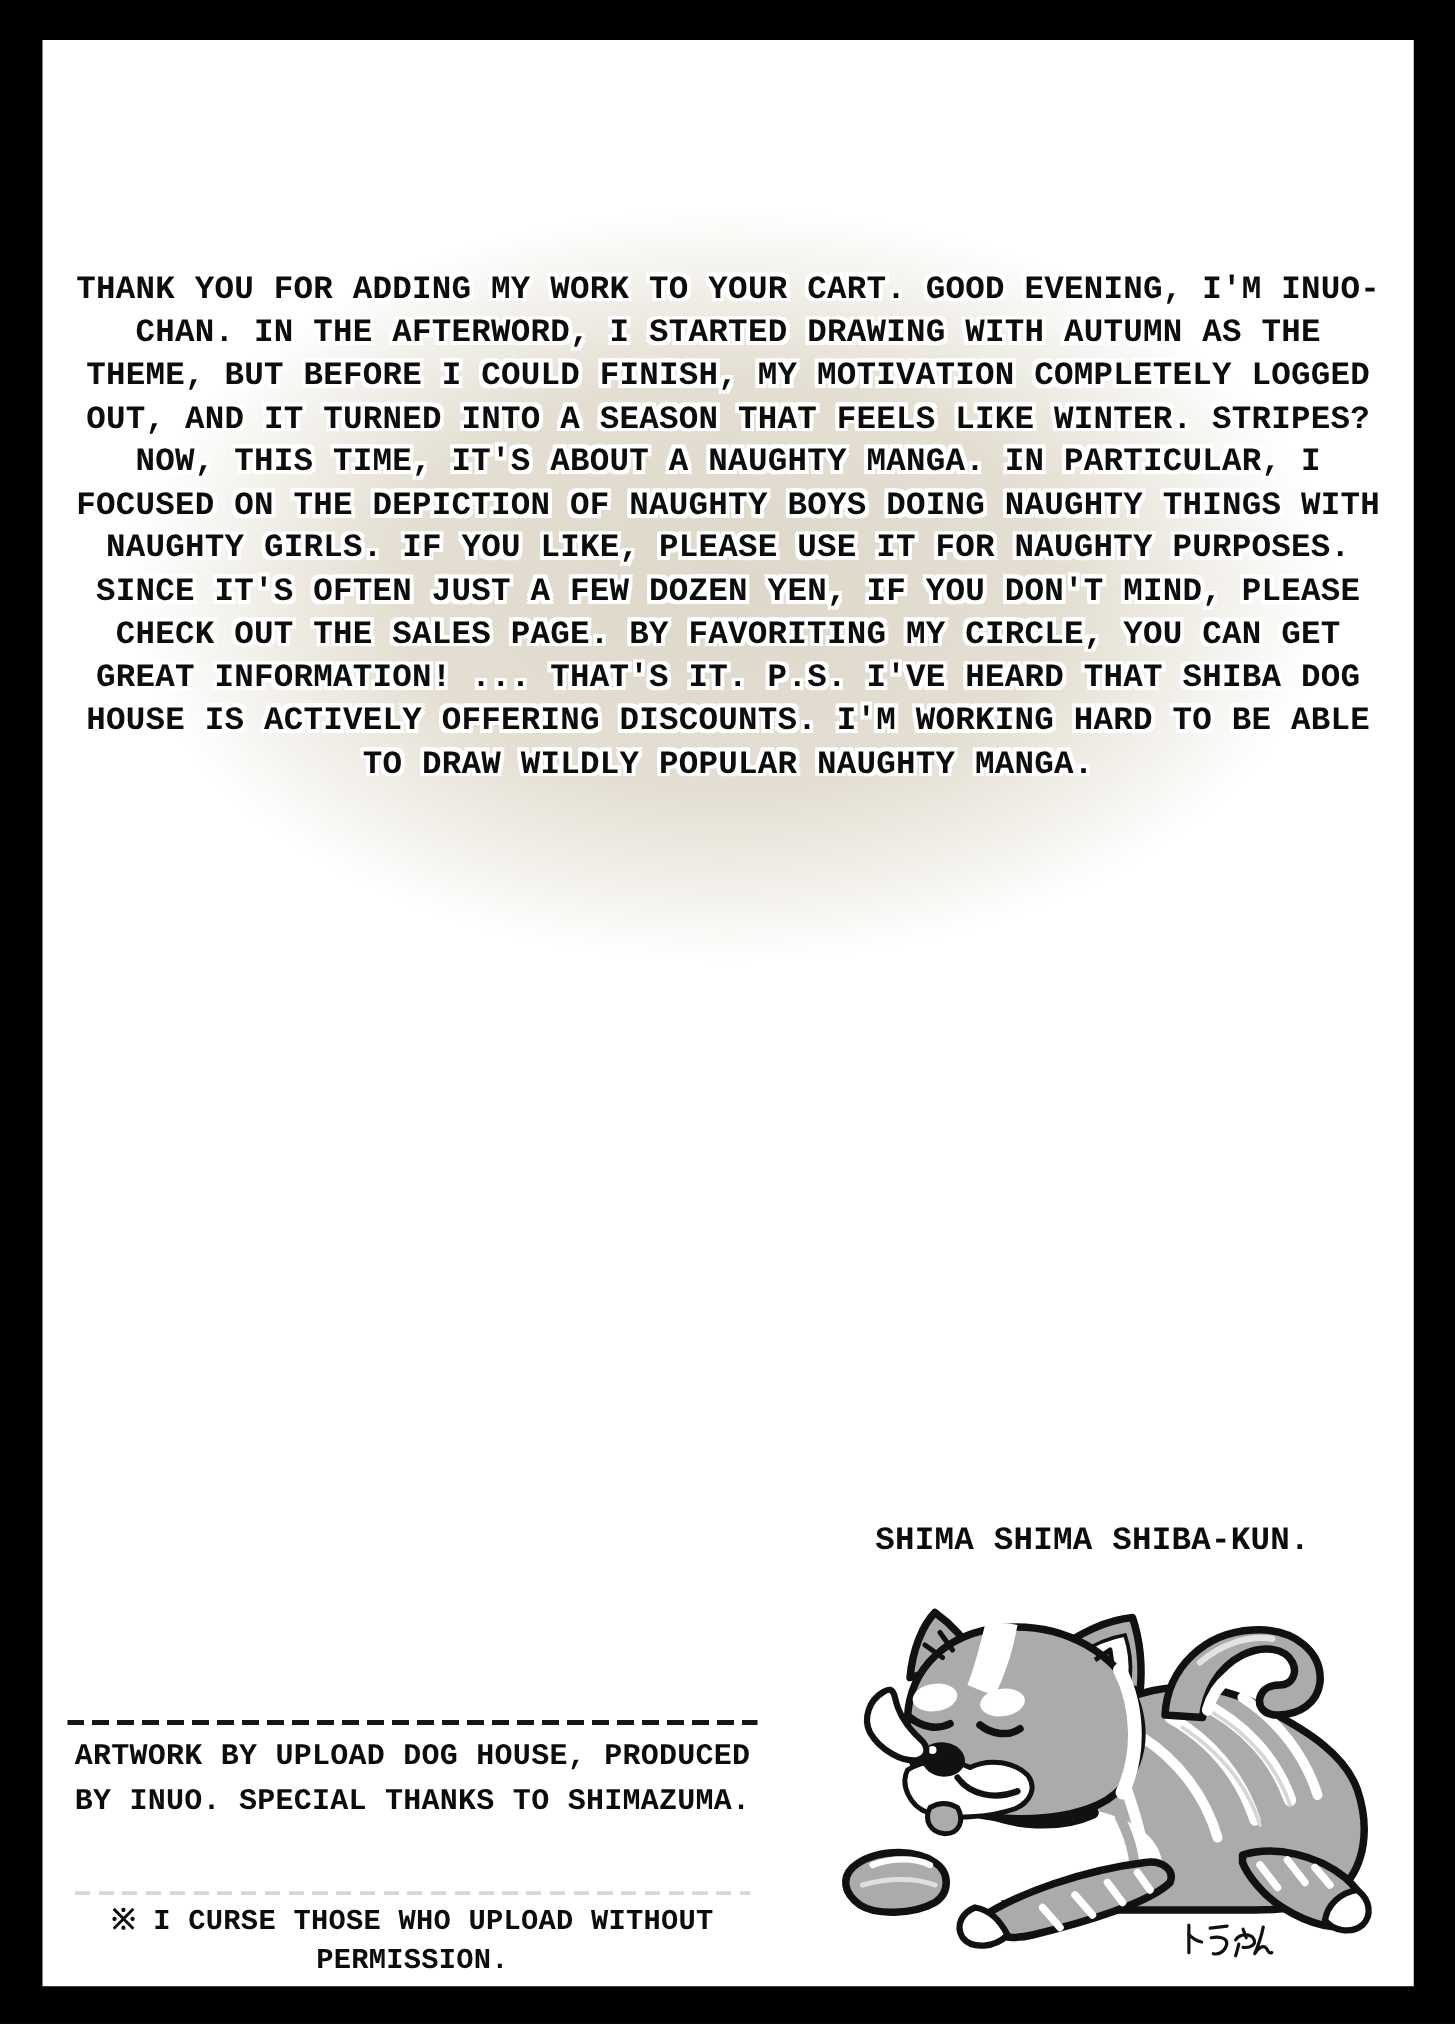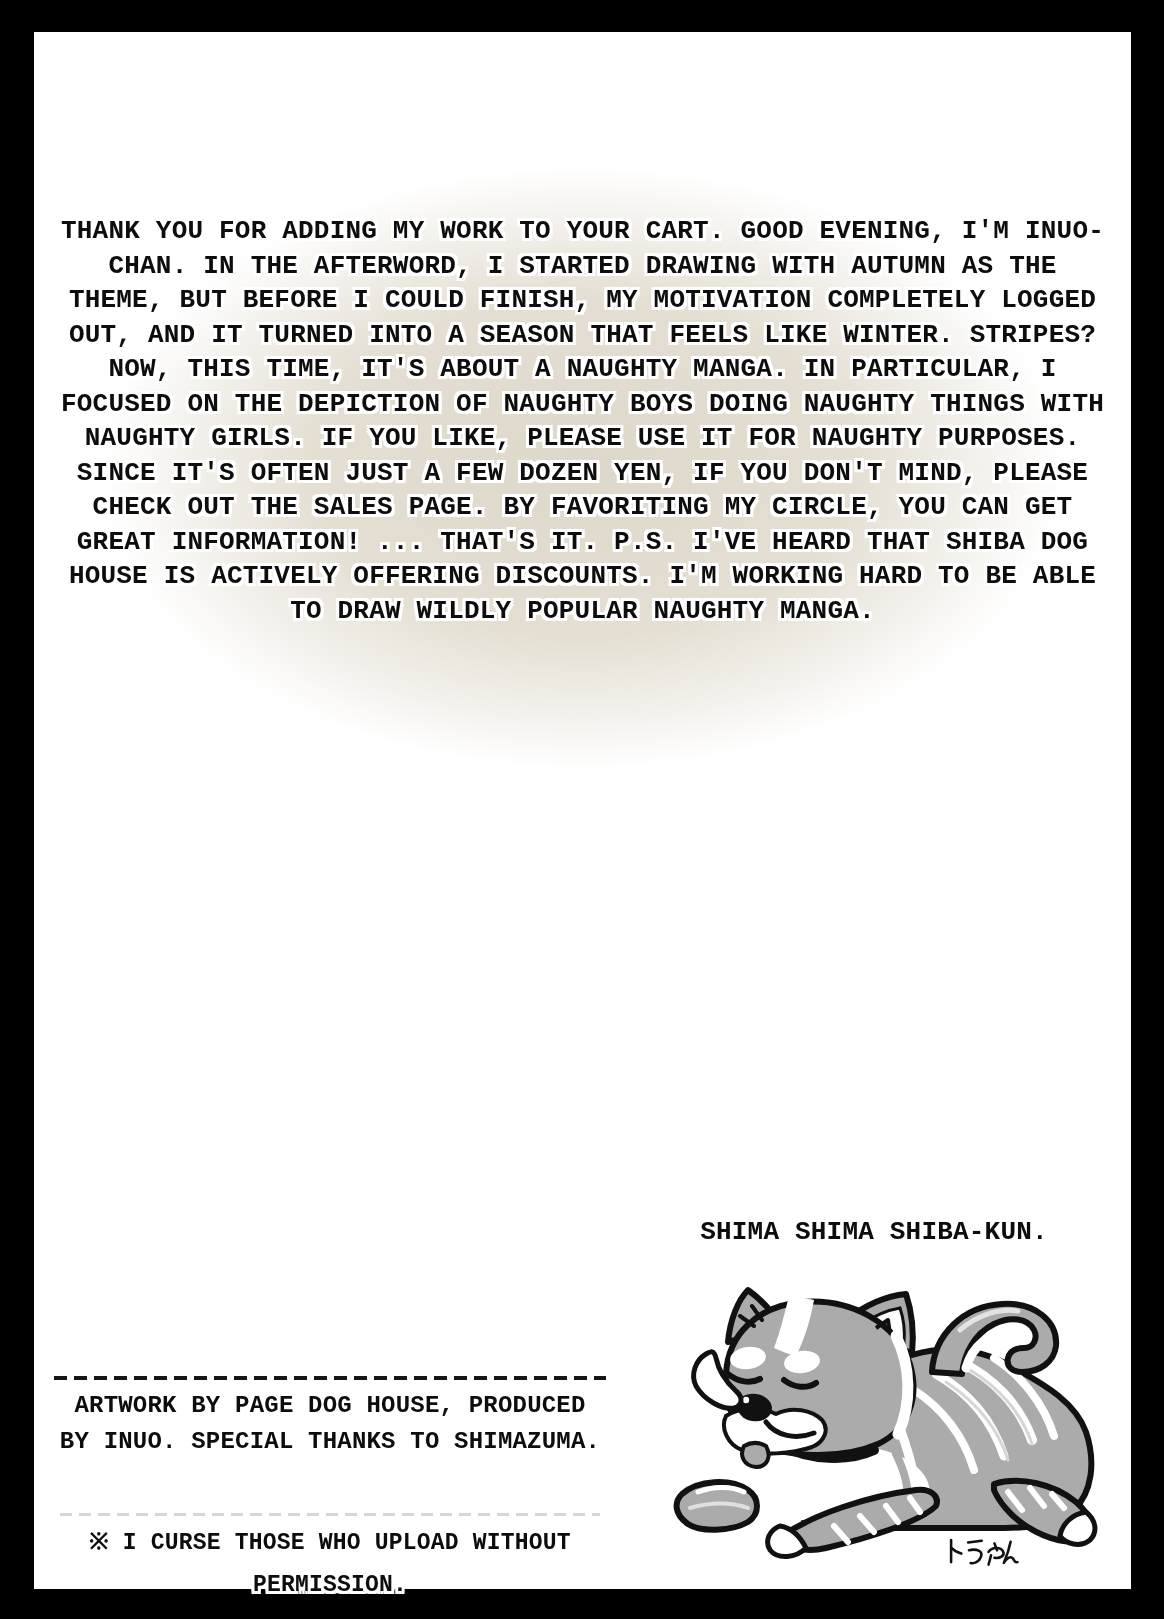--- a/index.html
+++ b/index.html
@@ -49,40 +49,40 @@
     font-size:24px;line-height:36px;
   }
   .divider-faint{
     position:absolute;
     left:26px;top:1481px;width:540px;height:3px;
     background:repeating-linear-gradient(90deg,#d7d7d2 0 12px,transparent 12px 19px);
   }
   .warning{
     position:absolute;
     left:4px;top:1490px;width:584px;
-    font-size:23px;line-height:42px;
+    font-size:23px;line-height:31px;
   }
   .dog-svg{
     position:absolute;
     left:630px;top:1246px;width:452px;height:300px;
   }
 </style>
 </head>
 <body>
 
 <div class="canvas">
   <div class="page">
 
     <div class="comic-text afterword">THANK YOU FOR ADDING MY WORK TO YOUR CART. GOOD EVENING, I'M INUO-CHAN. IN THE AFTERWORD, I STARTED DRAWING WITH AUTUMN AS THE THEME, BUT BEFORE I COULD FINISH, MY MOTIVATION COMPLETELY LOGGED OUT, AND IT TURNED INTO A SEASON THAT FEELS LIKE WINTER. STRIPES? NOW, THIS TIME, IT'S ABOUT A NAUGHTY MANGA. IN PARTICULAR, I FOCUSED ON THE DEPICTION OF NAUGHTY BOYS DOING NAUGHTY THINGS WITH NAUGHTY GIRLS. IF YOU LIKE, PLEASE USE IT FOR NAUGHTY PURPOSES. SINCE IT'S OFTEN JUST A FEW DOZEN YEN, IF YOU DON'T MIND, PLEASE CHECK OUT THE SALES PAGE. BY FAVORITING MY CIRCLE, YOU CAN GET GREAT INFORMATION! ... THAT'S IT. P.S. I'VE HEARD THAT SHIBA DOG HOUSE IS ACTIVELY OFFERING DISCOUNTS. I'M WORKING HARD TO BE ABLE TO DRAW WILDLY POPULAR NAUGHTY MANGA.</div>
 
     <div class="comic-text caption">SHIMA SHIMA SHIBA-KUN.</div>
 
     <div class="divider-dashed"></div>
 
-    <div class="comic-text credits">ARTWORK BY PAGE DOG HOUSE, PRODUCED BY INUO. SPECIAL THANKS TO SHIMAZUMA.</div>
+    <div class="comic-text credits">ARTWORK BY UPLOAD DOG HOUSE, PRODUCED BY INUO. SPECIAL THANKS TO SHIMAZUMA.</div>
 
     <div class="divider-faint"></div>
 
     <div class="comic-text warning">※ I CURSE THOSE WHO UPLOAD WITHOUT PERMISSION.</div>
 
     <svg class="dog-svg" viewBox="0 0 452 300">
 
       <path d="M214,92 C262,64 310,66 350,90 C384,108 412,126 422,154 C432,184 428,214 410,232 C392,248 362,250 340,250 L168,250 C140,250 122,230 127,202 C134,158 170,116 214,92 Z" fill="#ababab" stroke="#111" stroke-width="6" stroke-linejoin="round"></path>
 
       <g fill="none" stroke-linecap="round">

